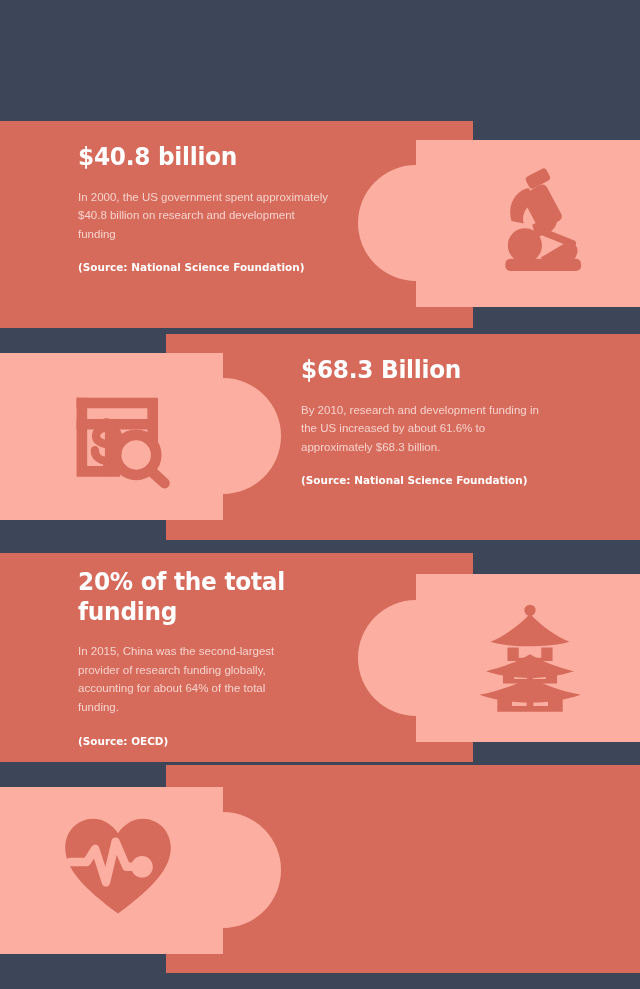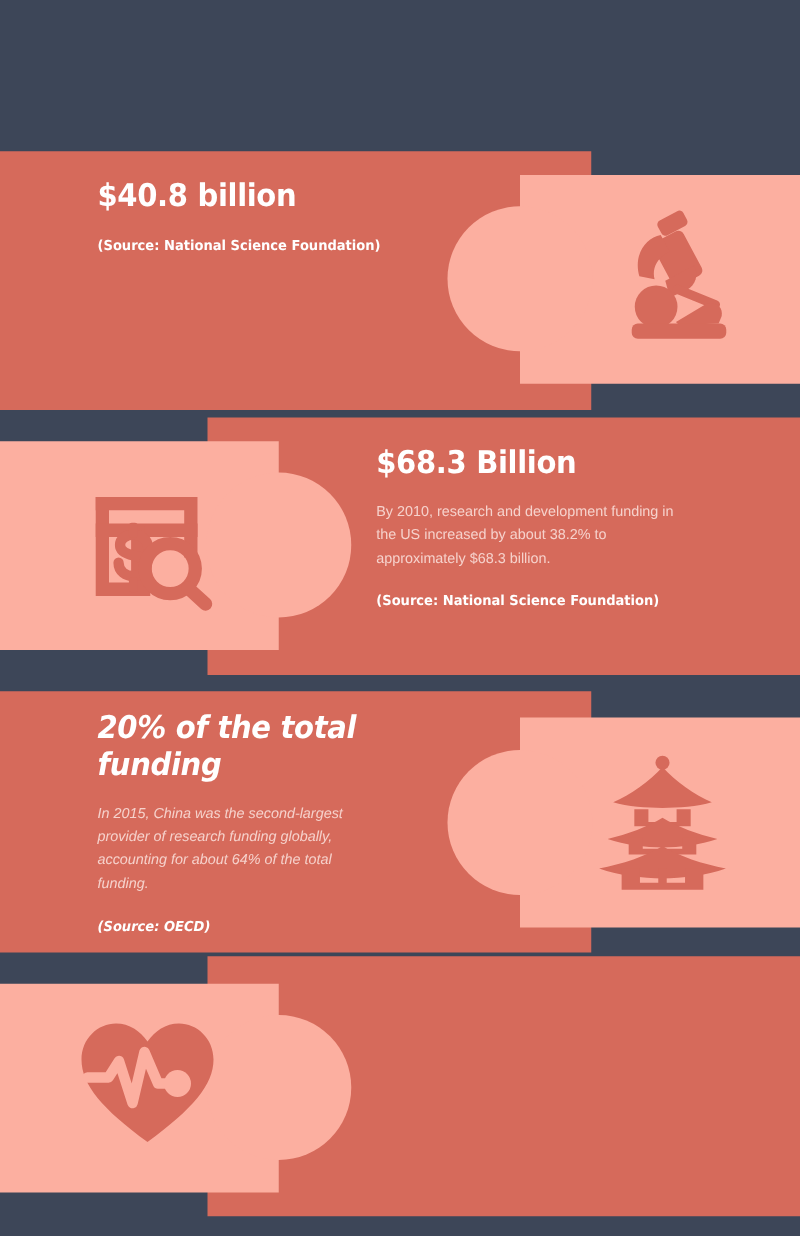--- a/index.html
+++ b/index.html
@@ -131,21 +131,21 @@
   #band2 { left: 0; top: 334px; width: 592px; height: 206px; }
   #band2 .band-bg { left: 166px; width: 474px; }
   #band2 .card { left: 0; top: 19px; width: 223px; height: 167px; }
   #band2 .txt  { left: 301px; top: 21px; width: 250px; }
   #band2 .icon-wrap { left: 62px; top: 42px; width: 120px; height: 120px; }
 
   
   #band3 { left: 0; top: 553px; width: 640px; height: 209px; }
   #band3 .band-bg { left: 0; width: 473px; }
   #band3 .card { left: 416px; top: 21px; width: 224px; height: 168px; }
-  #band3 .txt  { left: 78px; top: 14px; width: 230px; font-style: italic; }
+  #band3 .txt  { left: 78px; top: 14px; width: 230px; }
   #band3 .icon-wrap { left: 464px; top: 32px; width: 132px; height: 142px; }
 
   
   #band4 { left: 0; top: 765px; width: 640px; height: 208px; }
   #band4 .band-bg { left: 166px; width: 474px; }
   #band4 .card { left: 0; top: 22px; width: 223px; height: 167px; }
   #band4 .txt  { left: 301px; top: 28px; width: 250px; }
   #band4 .icon-wrap { left: 55px; top: 40px; width: 125px; height: 125px; }
 </style>
 </head>
@@ -168,20 +168,21 @@
           <path d="M51 53 L70 43 C73 49 71 56 65 59 L54 64 Z"></path>
           <circle cx="45" cy="70" r="14"></circle>
           <rect x="55" y="60" width="33" height="6" rx="3" transform="rotate(22 70 63)"></rect>
           <path d="M58 80 L78 68 C84 66 89 70 88 76 L86 81 L60 82 Z"></path>
           <rect x="29" y="81" width="62" height="10" rx="4"></rect>
         </g>
       </svg>
     </div>
     <div class="txt">
       <div class="stat">$40.8 billion</div>
+      <div class="desc">In 2000, the US government spent approximately $40.8 billion on research and development funding</div>
       <div class="source">(Source: National Science Foundation)</div>
     </div>
   </div>
 
   <div class="band" id="band2">
     <div class="band-bg"></div>
     <div class="card">
       <div class="card-bump bump-right" style="top:25px;"></div>
     </div>
     <div class="icon-wrap">
@@ -198,21 +199,21 @@
           <rect x="34" y="72" width="6" height="10" rx="2"></rect>
         </g>
         <g fill="none" stroke="#d66a5b" stroke-width="9">
           <circle cx="62" cy="66" r="17"></circle>
           <path d="M74 79 L86 90" stroke-linecap="round"></path>
         </g>
       </svg>
     </div>
     <div class="txt">
       <div class="stat">$68.3 Billion</div>
-      <div class="desc">By 2010, research and development funding in the US increased by about 38.2% to approximately $68.3 billion.</div>
+      <div class="desc">By 2010, research and development funding in the US increased by about 61.6% to approximately $68.3 billion.</div>
       <div class="source">(Source: National Science Foundation)</div>
     </div>
   </div>
 
   <div class="band" id="band3">
     <div class="band-bg"></div>
     <div class="card">
       <div class="card-bump bump-left" style="top:26px;"></div>
     </div>
     <div class="icon-wrap">

